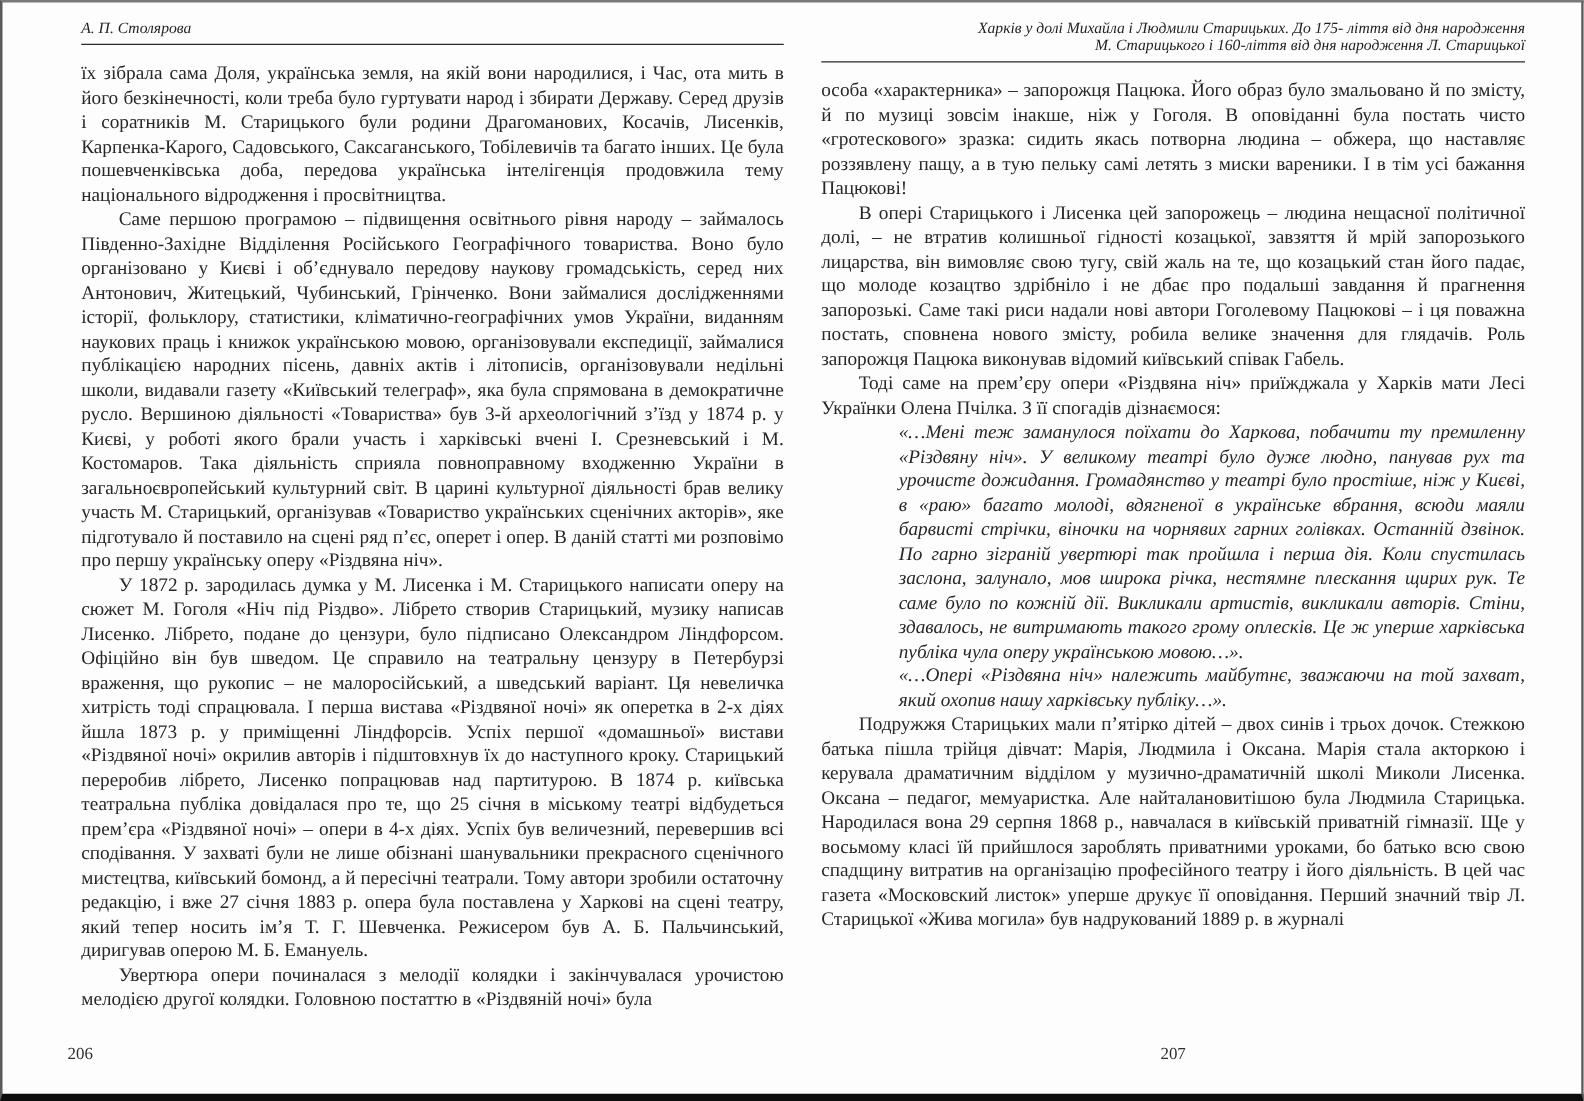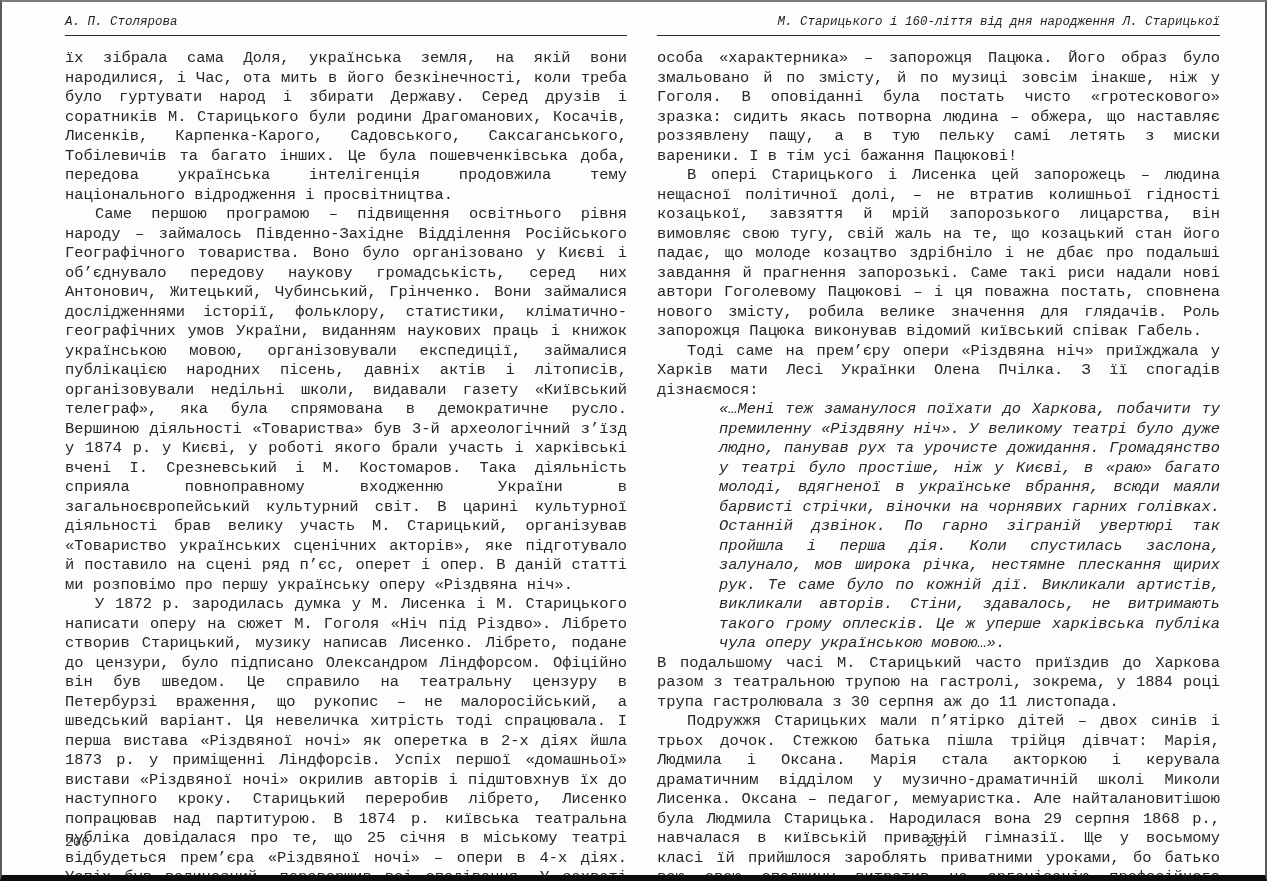--- a/index.html
+++ b/index.html
@@ -7,21 +7,21 @@
     position: relative;
     width: 1267px;
     height: 881px;
     background: #fdfdfd;
     box-sizing: border-box;
     border-left: 2px solid #5a5a5a;
     border-top: 2px solid #7a7a7a;
     border-right: 2px solid #5a5a5a;
     border-bottom: 6px solid #0d0d0d;
     overflow: hidden;
-    font-family: Liberation Mono, monospace;
+    font-family: Liberation Serif, serif;
     color: #282828;
   }
   .page { position: absolute; top: 8px; }
   .page-left  { left: 63px;  width: 562px; }
   .page-right { left: 655px; width: 563px; }
   .running-header {
     font-style: italic;
     font-size: 12.5px;
     line-height: 14px;
     padding-top: 5px;
@@ -43,46 +43,48 @@
   .body-text p.quote {
     font-style: italic;
     padding-left: 62px;
   }
   .pagenum {
     position: absolute;
     top: 833px;
     font-size: 13.5px;
     color: #2e2e2e;
   }
-  .pagenum.left  { left: 63px; }
+  .pagenum.left  { left: 52px; }
   .pagenum.right { left: 655px; width: 563px; text-align: center; }
 </style>
 </head>
 <body>
 
 <div class="frame">
 
   <div class="page page-left">
     <div class="running-header">А. П. Столярова</div>
     <div class="body-text">
       <p>їх зібрала сама Доля, українська земля, на якій вони народилися, і Час, ота мить в його безкінечності, коли треба було гуртувати народ і збирати Державу. Серед друзів і соратників М. Старицького були родини Драгоманових, Косачів, Лисенків, Карпенка-Карого, Садовського, Саксаганського, Тобілевичів та багато інших. Це була пошевченківська доба, передова українська інтелігенція продовжила тему національного відродження і просвітництва.</p>
       <p class="indent">Саме першою програмою – підвищення освітнього рівня народу – займалось Південно-Західне Відділення Російського Географічного товариства. Воно було організовано у Києві і об’єднувало передову наукову громадськість, серед них Антонович, Житецький, Чубинський, Грінченко. Вони займалися дослідженнями історії, фольклору, статистики, кліматично-географічних умов України, виданням наукових праць і книжок українською мовою, організовували експедиції, займалися публікацією народних пісень, давніх актів і літописів, організовували недільні школи, видавали газету «Київський телеграф», яка була спрямована в демократичне русло. Вершиною діяльності «Товариства» був 3-й археологічний з’їзд у 1874 р. у Києві, у роботі якого брали участь і харківські вчені І. Срезневський і М. Костомаров. Така діяльність сприяла повноправному входженню України в загальноєвропейський культурний світ. В царині культурної діяльності брав велику участь М. Старицький, організував «Товариство українських сценічних акторів», яке підготувало й поставило на сцені ряд п’єс, оперет і опер. В даній статті ми розповімо про першу українську оперу «Різдвяна ніч».</p>
       <p class="indent">У 1872 р. зародилась думка у М. Лисенка і М. Старицького написати оперу на сюжет М. Гоголя «Ніч під Різдво». Лібрето створив Старицький, музику написав Лисенко. Лібрето, подане до цензури, було підписано Олександром Ліндфорсом. Офіційно він був шведом. Це справило на театральну цензуру в Петербурзі враження, що рукопис – не малоросійський, а шведський варіант. Ця невеличка хитрість тоді спрацювала. І перша вистава «Різдвяної ночі» як оперетка в 2-х діях йшла 1873 р. у приміщенні Ліндфорсів. Успіх першої «домашньої» вистави «Різдвяної ночі» окрилив авторів і підштовхнув їх до наступного кроку. Старицький переробив лібрето, Лисенко попрацював над партитурою. В 1874 р. київська театральна публіка довідалася про те, що 25 січня в міському театрі відбудеться прем’єра «Різдвяної ночі» – опери в 4-х діях. Успіх був величезний, перевершив всі сподівання. У захваті були не лише обізнані шанувальники прекрасного сценічного мистецтва, київський бомонд, а й пересічні театрали. Тому автори зробили остаточну редакцію, і вже 27 січня 1883 р. опера була поставлена у Харкові на сцені театру, який тепер носить ім’я Т. Г. Шевченка. Режисером був А. Б. Пальчинський, диригував оперою М. Б. Емануель.</p>
+      <p class="indent">Увертюра опери починалася з мелодії колядки і закінчувалася урочистою мелодією другої колядки. Головною постаттю в «Різдвяній ночі» була</p>
     </div>
   </div>
   <div class="pagenum left">206</div>
 
   <div class="page page-right">
     <div class="running-header right">
+      <div>Харків у долі Михайла і Людмили Старицьких. До 175- ліття від дня народження</div>
       <div>М. Старицького і 160-ліття від дня народження Л. Старицької</div>
     </div>
     <div class="body-text">
       <p>особа «характерника» – запорожця Пацюка. Його образ було змальовано й по змісту, й по музиці зовсім інакше, ніж у Гоголя. В оповіданні була постать чисто «гротескового» зразка: сидить якась потворна людина – обжера, що наставляє роззявлену пащу, а в тую пельку самі летять з миски вареники. І в тім усі бажання Пацюкові!</p>
       <p class="indent">В опері Старицького і Лисенка цей запорожець – людина нещасної політичної долі, – не втратив колишньої гідності козацької, завзяття й мрій запорозького лицарства, він вимовляє свою тугу, свій жаль на те, що козацький стан його падає, що молоде козацтво здрібніло і не дбає про подальші завдання й прагнення запорозькі. Саме такі риси надали нові автори Гоголевому Пацюкові – і ця поважна постать, сповнена нового змісту, робила велике значення для глядачів. Роль запорожця Пацюка виконував відомий київський співак Габель.</p>
       <p class="indent">Тоді саме на прем’єру опери «Різдвяна ніч» приїжджала у Харків мати Лесі Українки Олена Пчілка. З її спогадів дізнаємося:</p>
       <p class="quote">«…Мені теж заманулося поїхати до Харкова, побачити ту премиленну «Різдвяну ніч». У великому театрі було дуже людно, панував рух та урочисте дожидання. Громадянство у театрі було простіше, ніж у Києві, в «раю» багато молоді, вдягненої в українське вбрання, всюди маяли барвисті стрічки, віночки на чорнявих гарних голівках. Останній дзвінок. По гарно зіграній увертюрі так пройшла і перша дія. Коли спустилась заслона, залунало, мов широка річка, нестямне плескання щирих рук. Те саме було по кожній дії. Викликали артистів, викликали авторів. Стіни, здавалось, не витримають такого грому оплесків. Це ж уперше харківська публіка чула оперу українською мовою…».</p>
-      <p>В подальшому часі М. Старицький часто приїздив до Харкова разом з театральною трупою на гастролі, зокрема, у 1884 році трупа гастролювала з 30 серпня аж до 11 листопада.</p>
+      <p class="quote">«…Опері «Різдвяна ніч» належить майбутнє, зважаючи на той захват, який охопив нашу харківську публіку…».</p>
       <p class="indent">Подружжя Старицьких мали п’ятірко дітей – двох синів і трьох дочок. Стежкою батька пішла трійця дівчат: Марія, Людмила і Оксана. Марія стала акторкою і керувала драматичним відділом у музично-драматичній школі Миколи Лисенка. Оксана – педагог, мемуаристка. Але найталановитішою була Людмила Старицька. Народилася вона 29 серпня 1868 р., навчалася в київській приватній гімназії. Ще у восьмому класі їй прийшлося зароблять приватними уроками, бо батько всю свою спадщину витратив на організацію професійного театру і його діяльність. В цей час газета «Московский листок» уперше друкує її оповідання. Перший значний твір Л. Старицької «Жива могила» був надрукований 1889 р. в журналі</p>
     </div>
   </div>
   <div class="pagenum right">207</div>
 
 </div>
 
 </body></html>

